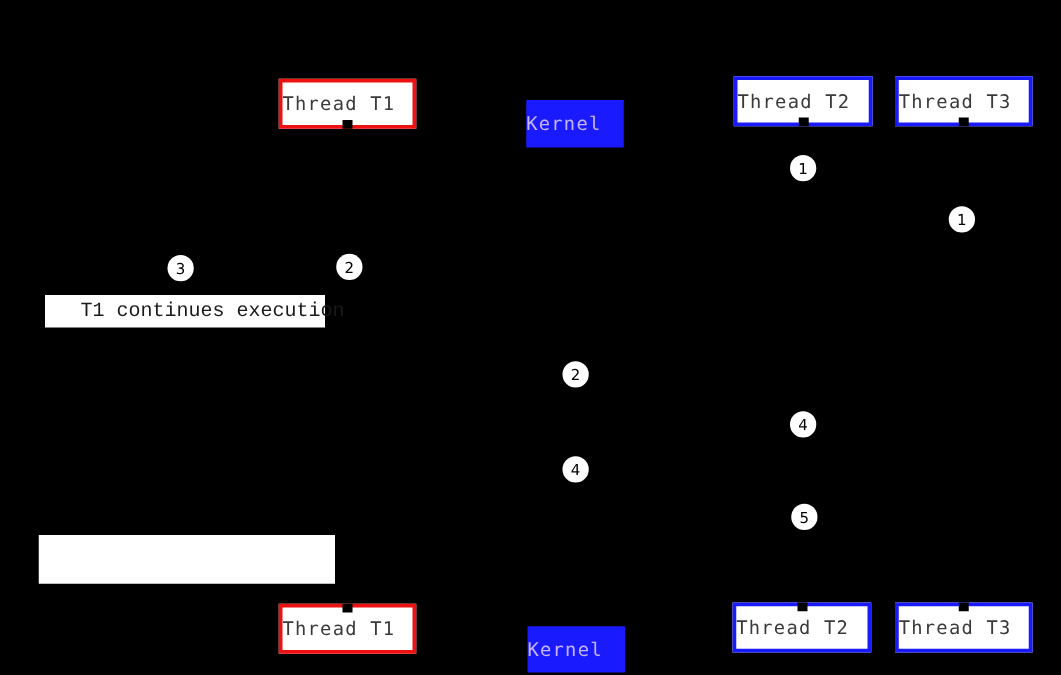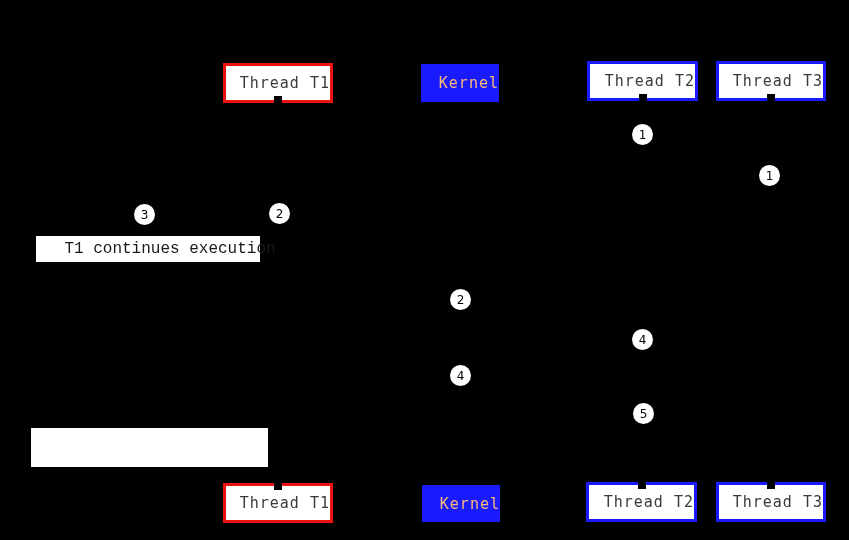--- a/index.html
+++ b/index.html
@@ -15,28 +15,28 @@
     overflow: hidden;
     font-family: "DejaVu Sans Mono", monospace;
   }
   .node {
     position: absolute;
     box-sizing: border-box;
     background: #ffffff;
     color: var(--box-text, #3a3a3a);
     display: flex;
     align-items: center;
-    justify-content: flex-end;
+    justify-content: flex-start;
     font-size: 15px;
     letter-spacing: 1px;
     white-space: nowrap;
   }
   .red-outline  { border: 3px solid var(--red, #ee1111); }
   .blue-outline { border: 3px solid var(--blue, #1a1aff); }
-  .blue-solid   { background: var(--blue, #1a1aff); color: #fdba74; border: none; }
+  .blue-solid   { background: var(--blue, #1a1aff); color: #c4b5fd; border: none; margin-top: 16px; }
   .notch {
     position: absolute;
     left: 50%;
     transform: translateX(-50%);
     width: 8px;
     height: 7px;
     background: var(--bg, #000);
   }
   .notch-bottom { bottom: -3px; }
   .notch-top    { top: -3px; }

